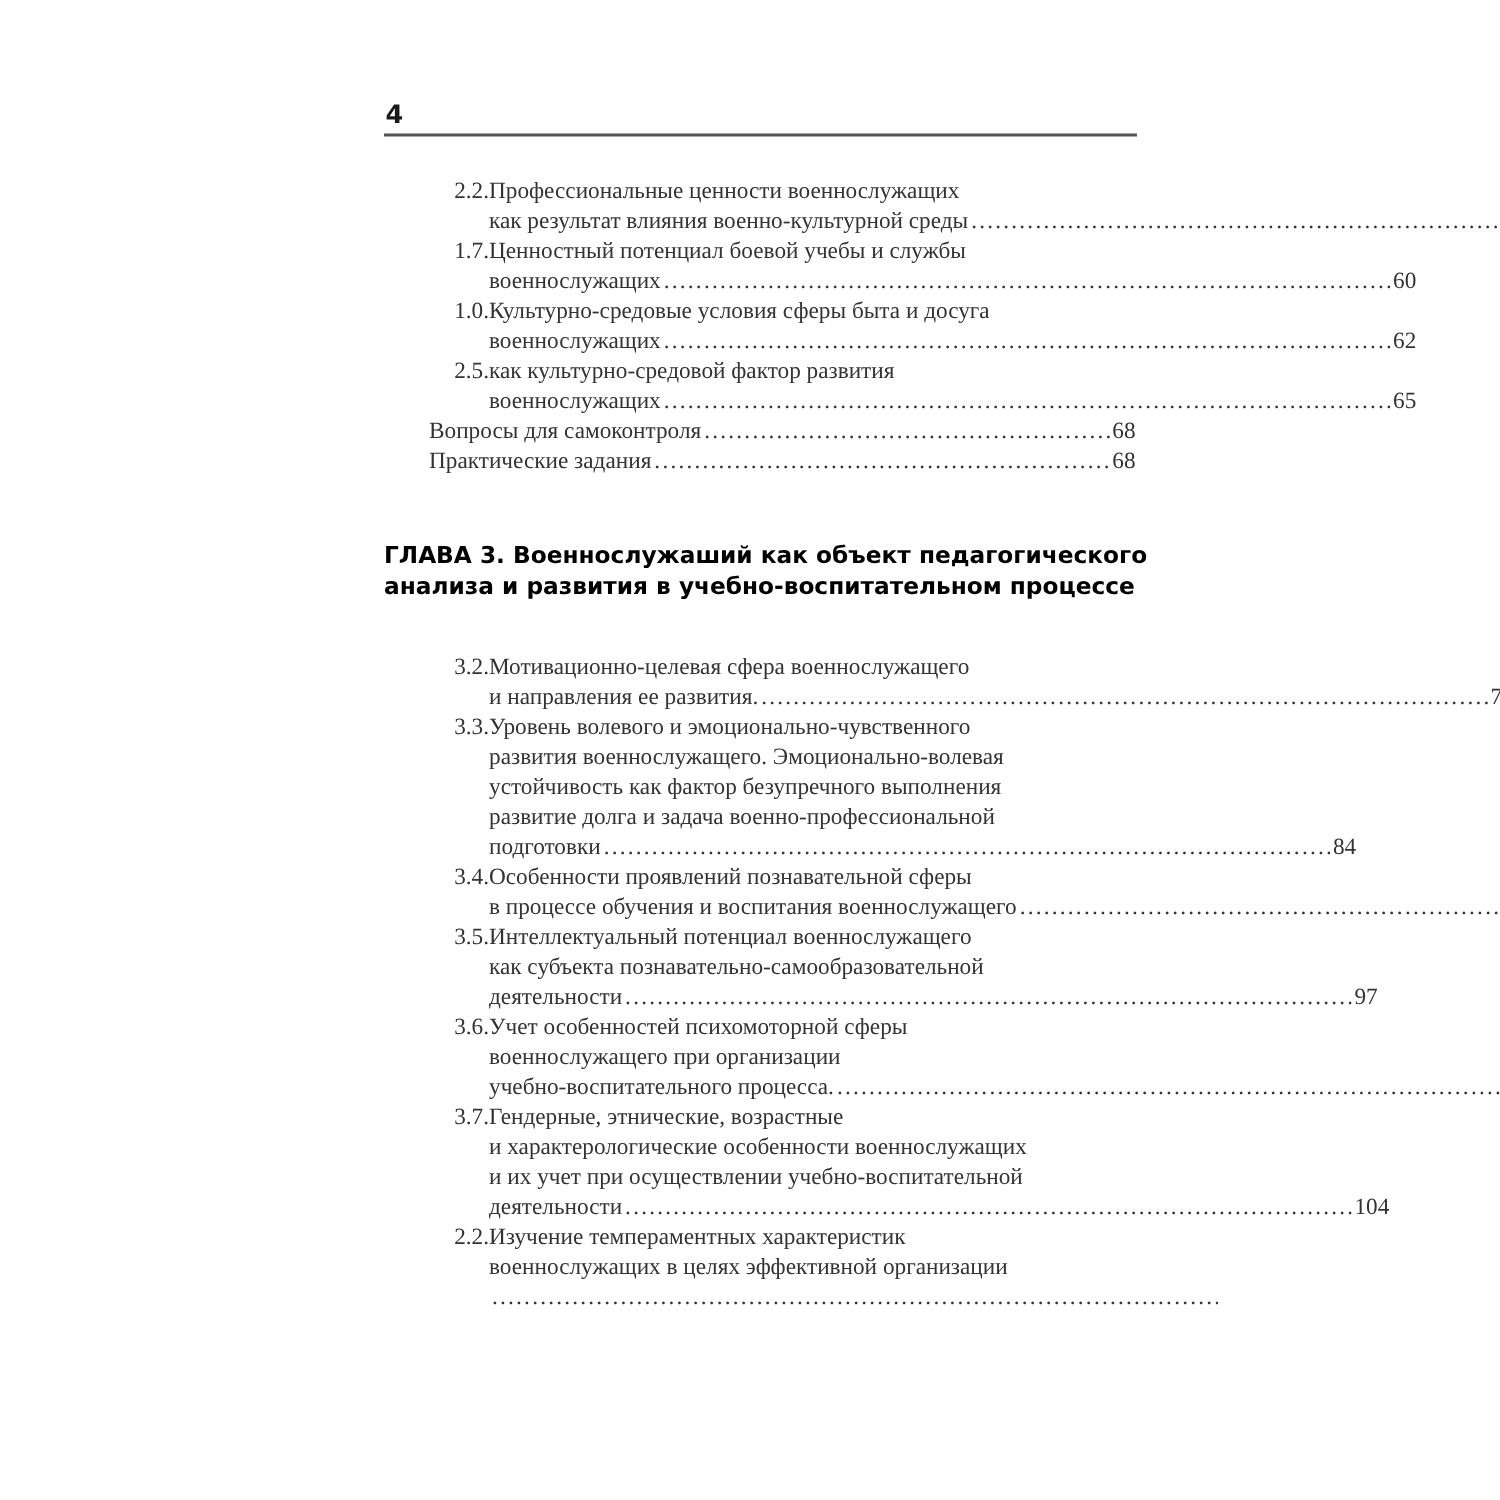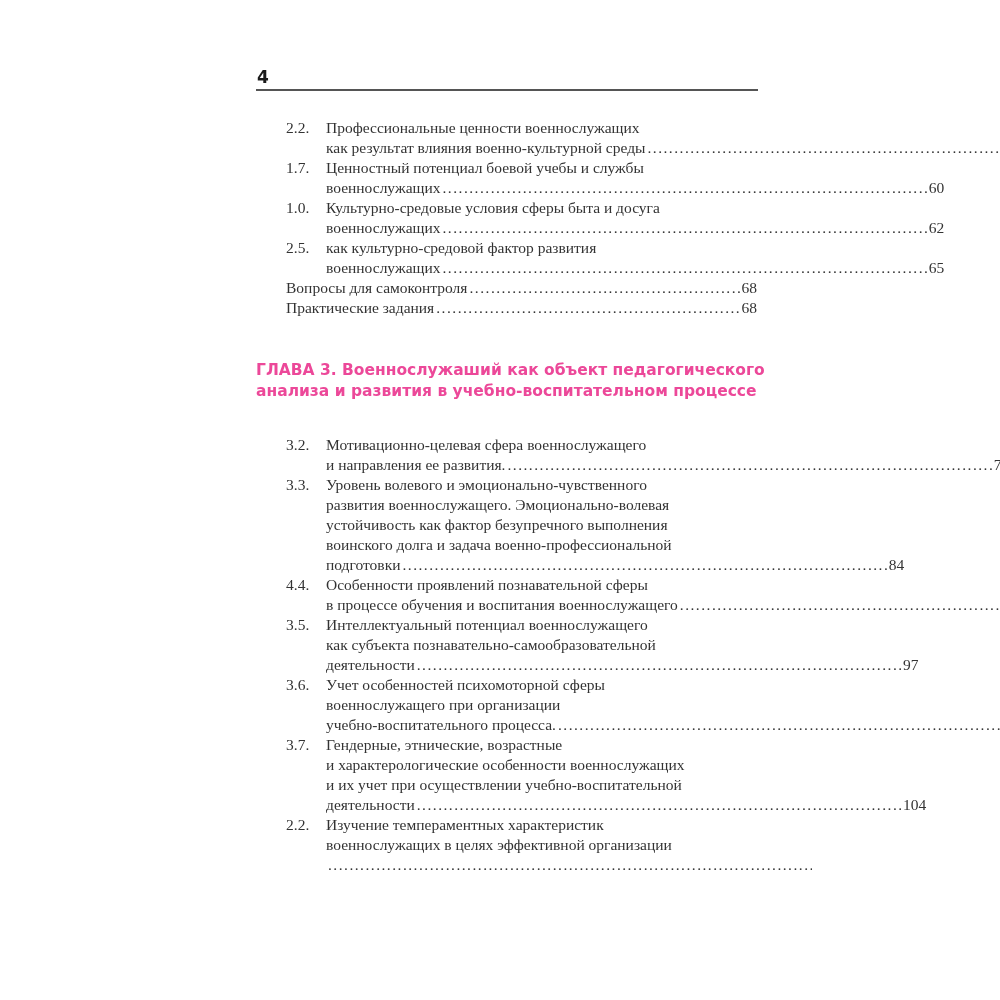--- a/index.html
+++ b/index.html
@@ -8,30 +8,30 @@
     position: absolute; left: 257px; top: 67px;
     font-family: "DejaVu Sans", sans-serif; font-weight: bold; font-size: 17px; color: #1a1a1a;
   }
   .header-rule {
     position: absolute; left: 256px; top: 89px; width: 502px; height: 0;
     border-top: 2px solid #555;
   }
   .toc { position: absolute; left: 286px; top: 118px; width: 471px;
     font-family: "Liberation Serif", serif; font-size: 15.5px; color: #333; line-height: 20px; }
   .entry { position: relative; display: flex; }
-  .num { width: 40px; flex: 0 0 40px; }
+  .num { width: 40px; flex: 0 0 40px; text-align: right; }
   .body { flex: 1; }
   .line { display: block; white-space: nowrap; }
   .last { display: flex; align-items: baseline; }
   .last .txt { white-space: nowrap; }
   .last .dots { flex: 1; overflow: hidden; white-space: nowrap; letter-spacing: 1.6px; margin: 0 2px; }
   .last .dots::before { content: ". . . . . . . . . . . . . . . . . . . . . . . . . . . . . . . . . . . . . . . . . . . . . . . . . . . . . . . . . . . . . . . . . . . . . . . . . . . . . . . . . . . . . . . . . . ."; letter-spacing: -1.2px; }
   .last .pg { white-space: nowrap; }
   .chapter { position: absolute; left: 256px; top: 360px; width: 502px;
-    font-family: "DejaVu Sans", sans-serif; font-weight: bold; font-size: 15.5px; color: #ec4899; line-height: 21px; }
+    font-family: "DejaVu Sans", sans-serif; font-weight: bold; font-size: 15.5px; color: #000000; line-height: 21px; }
   .chapter .dots::before { letter-spacing: 2.8px; }
   .chapter .last .dots { letter-spacing: 0; }
   .toc3 { top: 435px; }
 </style>
 </head>
 <body>
 
 <div class="page-num">4</div>
 <div class="header-rule"></div>
 
@@ -107,30 +107,30 @@
           <span class="pg">77</span>
         </div>
       </div>
     </div>
     <div class="entry">
       <span class="num">3.3.</span>
       <div class="body">
         <span class="line">Уровень волевого и эмоционально-чувственного</span>
         <span class="line">развития военнослужащего. Эмоционально-волевая</span>
         <span class="line">устойчивость как фактор безупречного выполнения</span>
-        <span class="line">воинского долга и задача военно-профессиональной</span>
+        <span class="line">развитие долга и задача военно-профессиональной</span>
         <div class="last">
           <span class="txt">подготовки</span>
           <span class="dots"></span>
           <span class="pg">84</span>
         </div>
       </div>
     </div>
     <div class="entry">
-      <span class="num">4.4.</span>
+      <span class="num">3.4.</span>
       <div class="body">
         <span class="line">Особенности проявлений познавательной сферы</span>
         <div class="last">
           <span class="txt">в процессе обучения и воспитания военнослужащего</span>
           <span class="dots"></span>
         </div>
       </div>
     </div>
     <div class="entry">
       <span class="num">3.5.</span>

